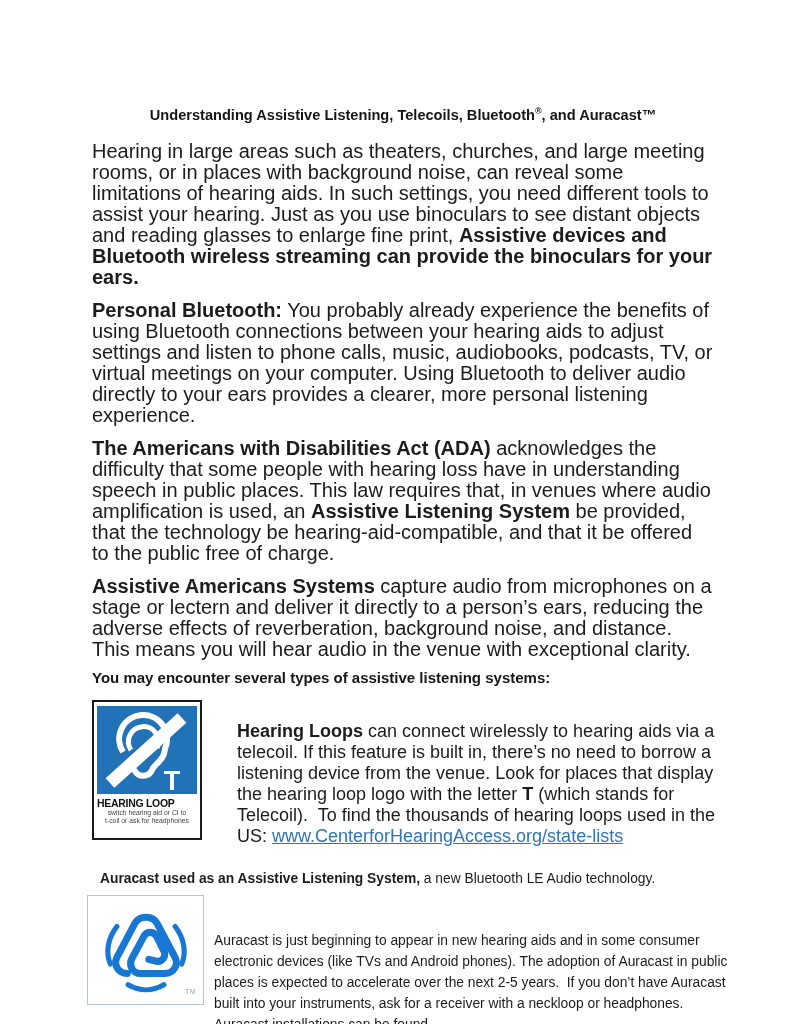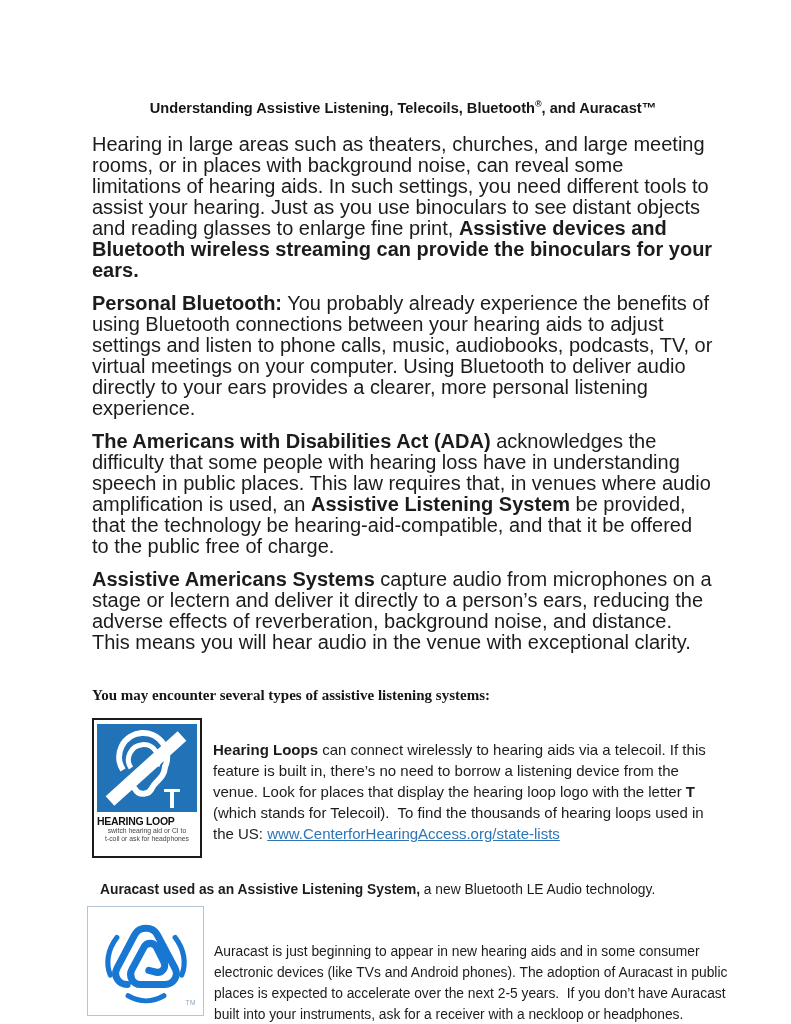--- a/index.html
+++ b/index.html
@@ -5,43 +5,43 @@
   * { margin:0; padding:0; box-sizing:border-box; }
   html,body { background:#ffffff; }
   body {
     width:791px; height:1024px; overflow:hidden;
     font-family:"Liberation Sans", sans-serif;
     color:#1c1c1c;
   }
   .page { padding:74px 60px 0 92px; }
 
   .title { font-size:17px; font-weight:700; text-align:center; width:622px; color:#161616; }
-  .subtitle { font-size:14.6px; font-weight:700; text-align:center; width:622px; margin-top:25px; color:#161616; }
+  .subtitle { font-size:14.6px; font-weight:700; text-align:center; width:622px; margin-top:32px; color:#161616; }
   .subtitle sup { font-size:9px; }
 
   .para { font-size:20px; line-height:21px; width:622px; margin-top:12px; white-space:pre-wrap; }
   .para b, .lead { font-weight:700; }
   .first-para { margin-top:18px; }
 
-  .section-heading { font-size:15px; font-weight:700; margin-top:34px; color:#161616;font-family:Liberation Serif, serif; }
+  .section-heading { font-size:15px; font-weight:700; margin-top:9px; color:#161616; }
 
   a { color:#2e75b6; text-decoration:underline; cursor:pointer; }
 
   
   .loop-row { display:flex; gap:11px; margin-top:14px; }
   .loop-sign {
     width:110px; min-width:110px; height:140px;
     border:2px solid #1a1a1a; background:#fff;
     padding:4px 3px 2px;
   }
   .loop-sign-blue { width:100px; height:88px; background:#2272b8; }
   .loop-sign-blue svg { display:block; }
   .loop-sign-title { font-size:10.5px; font-weight:700; letter-spacing:-0.3px; text-align:left; margin-top:3px; white-space:nowrap; color:#111; }
   .loop-sign-sub { font-size:6.8px; line-height:8px; text-align:center; color:#444; white-space:nowrap; }
-  .loop-text { font-size:15px; line-height:21px; width:505px; margin-top:21px; white-space:pre-wrap; }
+  .loop-text { font-size:18px; line-height:21px; width:505px; margin-top:21px; white-space:pre-wrap;margin-left:24px; }
 
   
   .aura-head { font-size:13.8px; margin-top:24px; margin-left:8px; white-space:pre-wrap; }
   .aura-row { display:flex; gap:10px; margin-top:2px; }
   .aura-logo-box {
     width:117px; min-width:117px; height:110px;
     border:1px solid #b5c5d6; background:#fff;
     margin-left:-5px; margin-top:7px;
     position:relative; display:flex; align-items:center; justify-content:center;
   }

